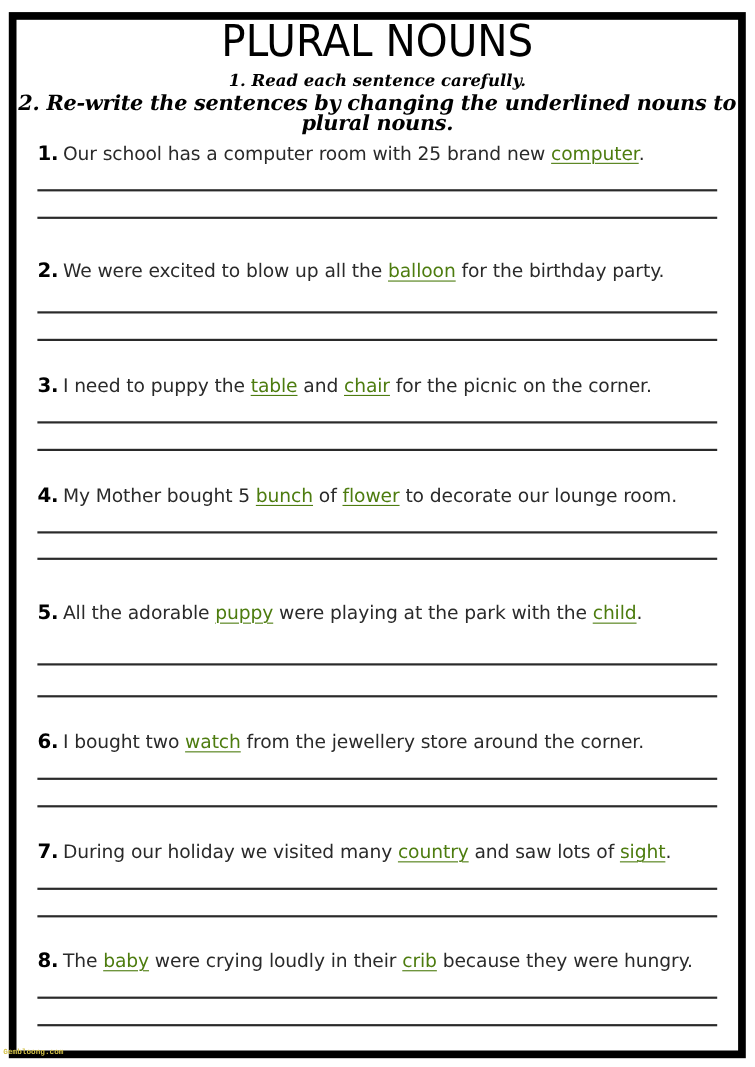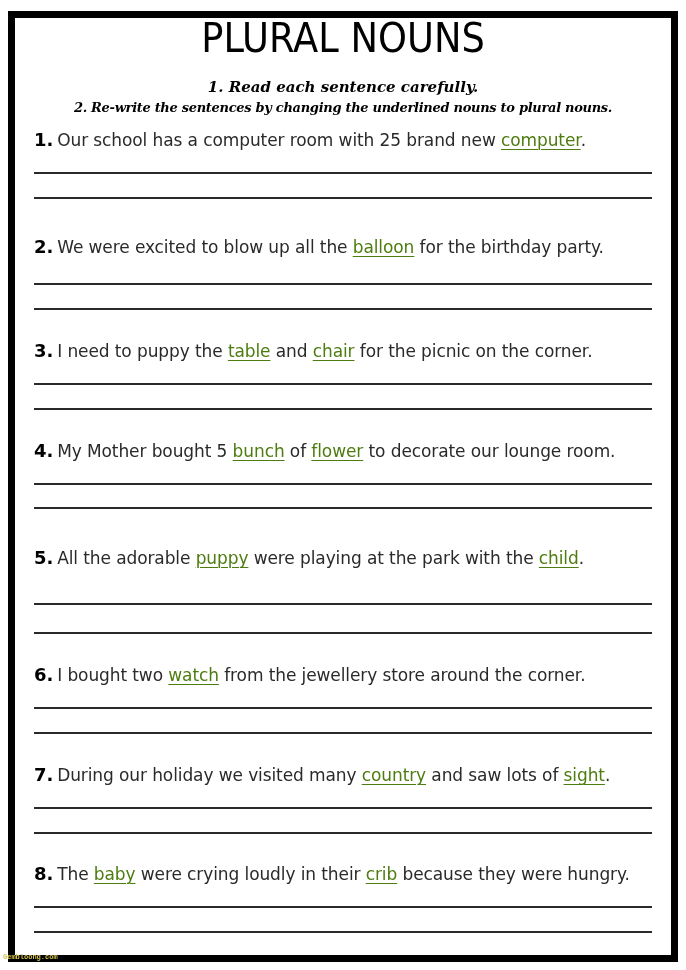--- a/index.html
+++ b/index.html
@@ -43,24 +43,23 @@
       position: absolute;
       left: 0;
       width: 686px;
       text-align: center;
       font-family: "DejaVu Serif", serif;
       font-style: italic;
       font-weight: bold;
       color: #000;
       font-size: 15px;
       line-height: 18px;
-      margin-top: 14px;
     }
     .instruction.i1 { top: 64px; }
-    .instruction.i2 { top: 85px; font-size: 13px; letter-spacing: -0.3px; }
+    .instruction.i2 { top: 85px; font-size: 19px; letter-spacing: -0.3px; }
 
     .question {
       position: absolute;
       left: 34px;
       width: 620px;
       font-family: "DejaVu Sans", sans-serif;
       font-size: 17px;
       line-height: 22px;
       color: #2a2a2a;
       white-space: nowrap;

